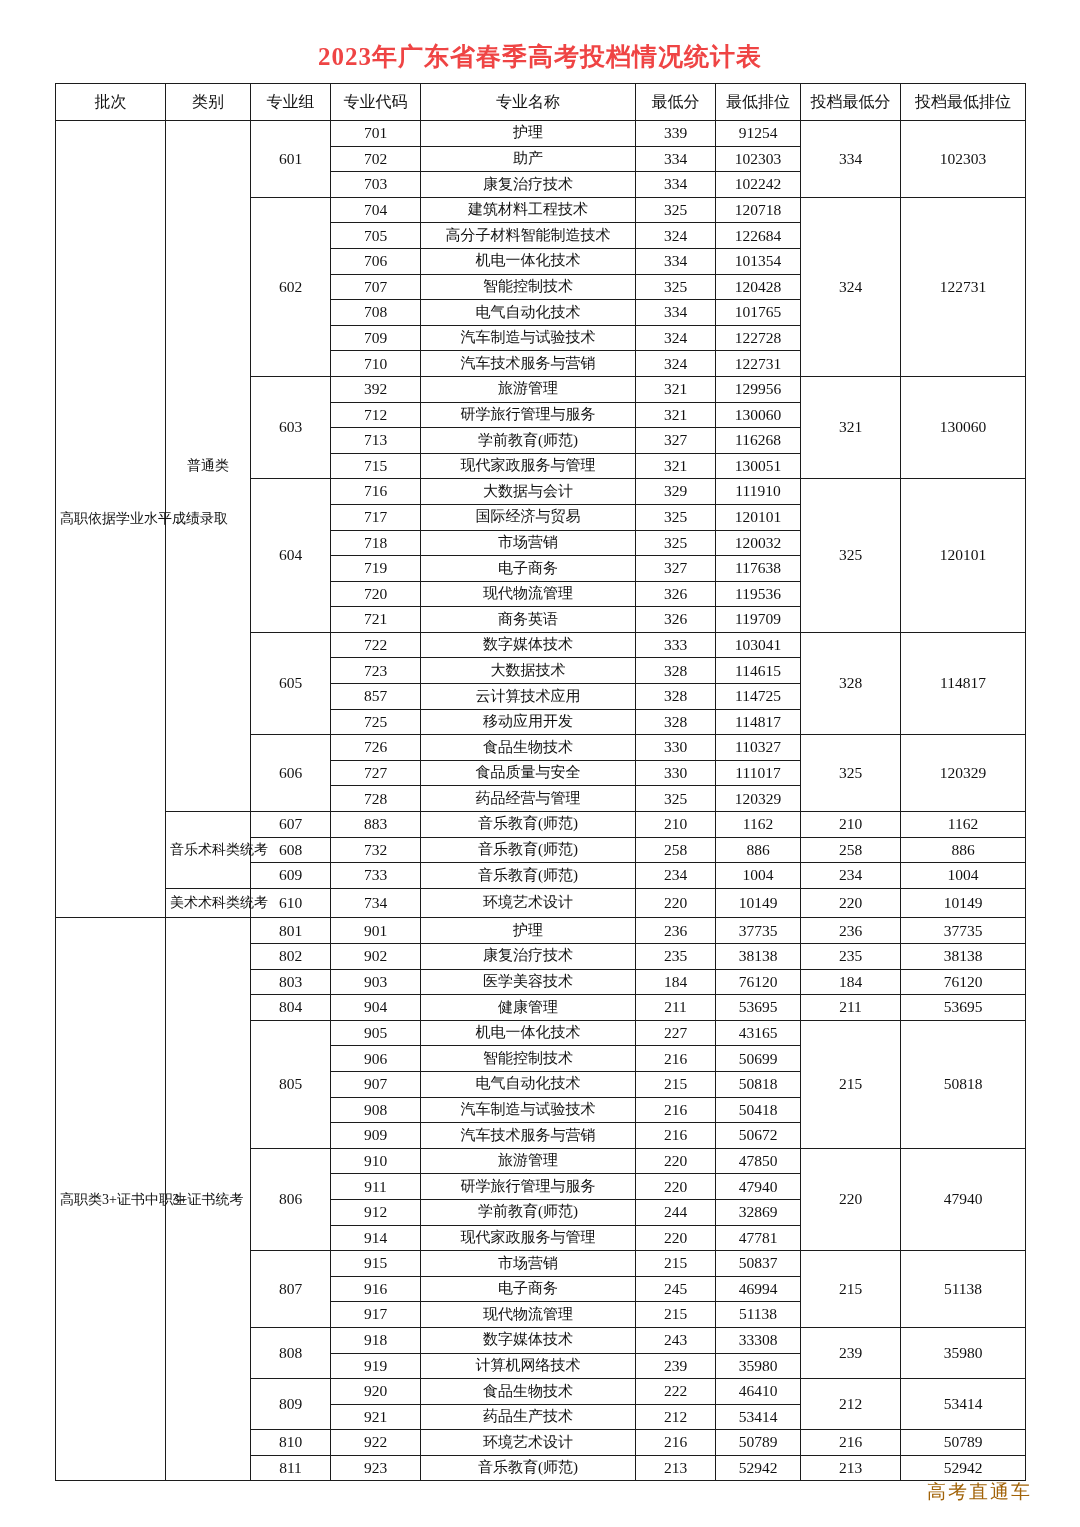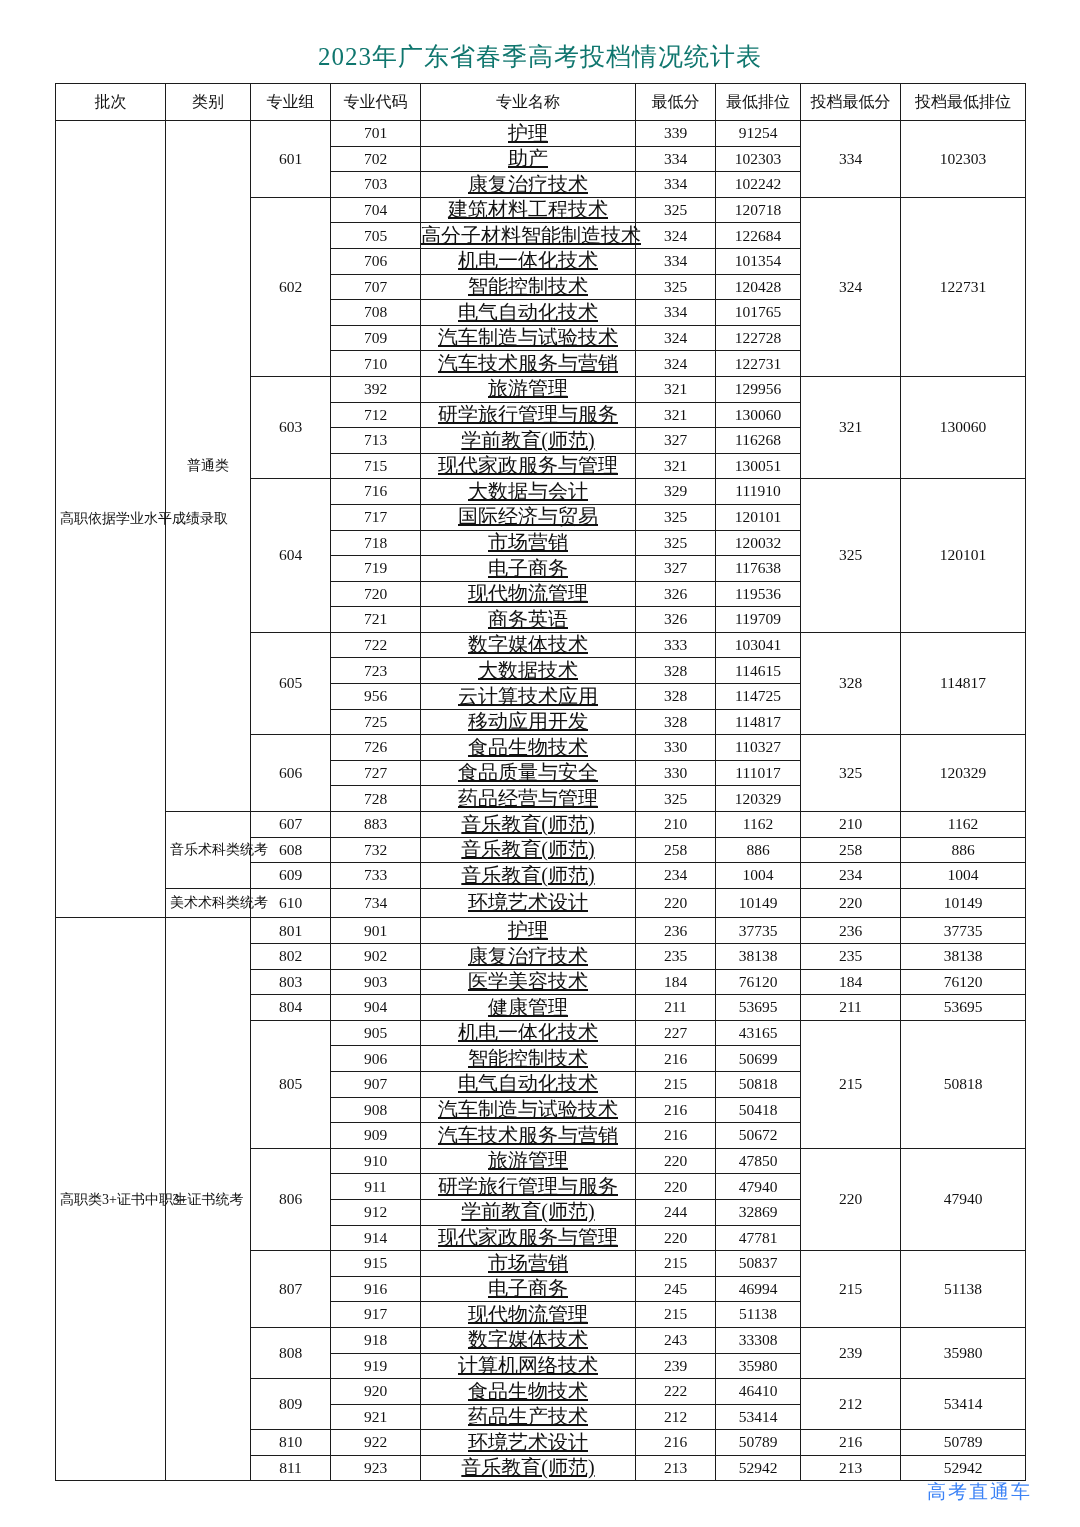--- a/index.html
+++ b/index.html
@@ -6,22 +6,22 @@
   body{
     width:1080px;height:1527px;
     background:#ffffff;
     font-family:"Liberation Serif","DejaVu Serif",serif;
     position:relative;
     overflow:hidden;
   }
   #title{
     text-align:center;
     font-size:25px;
-    font-weight:400;
-    color:#0f766e;
+    font-weight:700;
+    color:#ef4444;
     letter-spacing:1px;
     padding-top:40px;
     padding-bottom:10px;
     font-family:"Liberation Serif","DejaVu Serif",serif;
   }
   #tablewrap{
     width:970px;
     margin:0 auto;
     padding-left:0;
   }
@@ -50,40 +50,39 @@
   tbody td{
     height:24.6px;
     font-size:15.5px;
   }
   td.vlabel{
     font-size:14px;
     padding:2px 4px;
     line-height:1.25;
   }
   td.pname{
-    font-size:20px;
-    text-decoration:underline;
+    font-size:15px;
   }
   
   col.c-batch{width:110px;}
   col.c-cat{width:85px;}
   col.c-grp{width:80px;}
   col.c-code{width:90px;}
   col.c-name{width:215px;}
   col.c-min{width:80px;}
   col.c-rank{width:85px;}
   col.c-tmin{width:100px;}
   col.c-trank{width:125px;}
 
   #watermark{
     position:absolute;
     right:48px;
     bottom:22px;
     font-size:19px;
-    color:#3b82f6;
+    color:#a16207;
     letter-spacing:2px;
     font-family:"Liberation Sans","DejaVu Sans",sans-serif;
     text-align:right;
   }
 </style>
 </head>
 <body>
 
 <div id="title">2023年广东省春季高考投档情况统计表</div>
 
@@ -257,21 +256,21 @@
           <td rowspan="4">328</td>
           <td rowspan="4">114817</td>
         </tr>
         <tr>
           <td>723</td>
           <td class="pname">大数据技术</td>
           <td>328</td>
           <td>114615</td>
         </tr>
         <tr>
-          <td>956</td>
+          <td>857</td>
           <td class="pname">云计算技术应用</td>
           <td>328</td>
           <td>114725</td>
         </tr>
         <tr>
           <td>725</td>
           <td class="pname">移动应用开发</td>
           <td>328</td>
           <td>114817</td>
         </tr>

